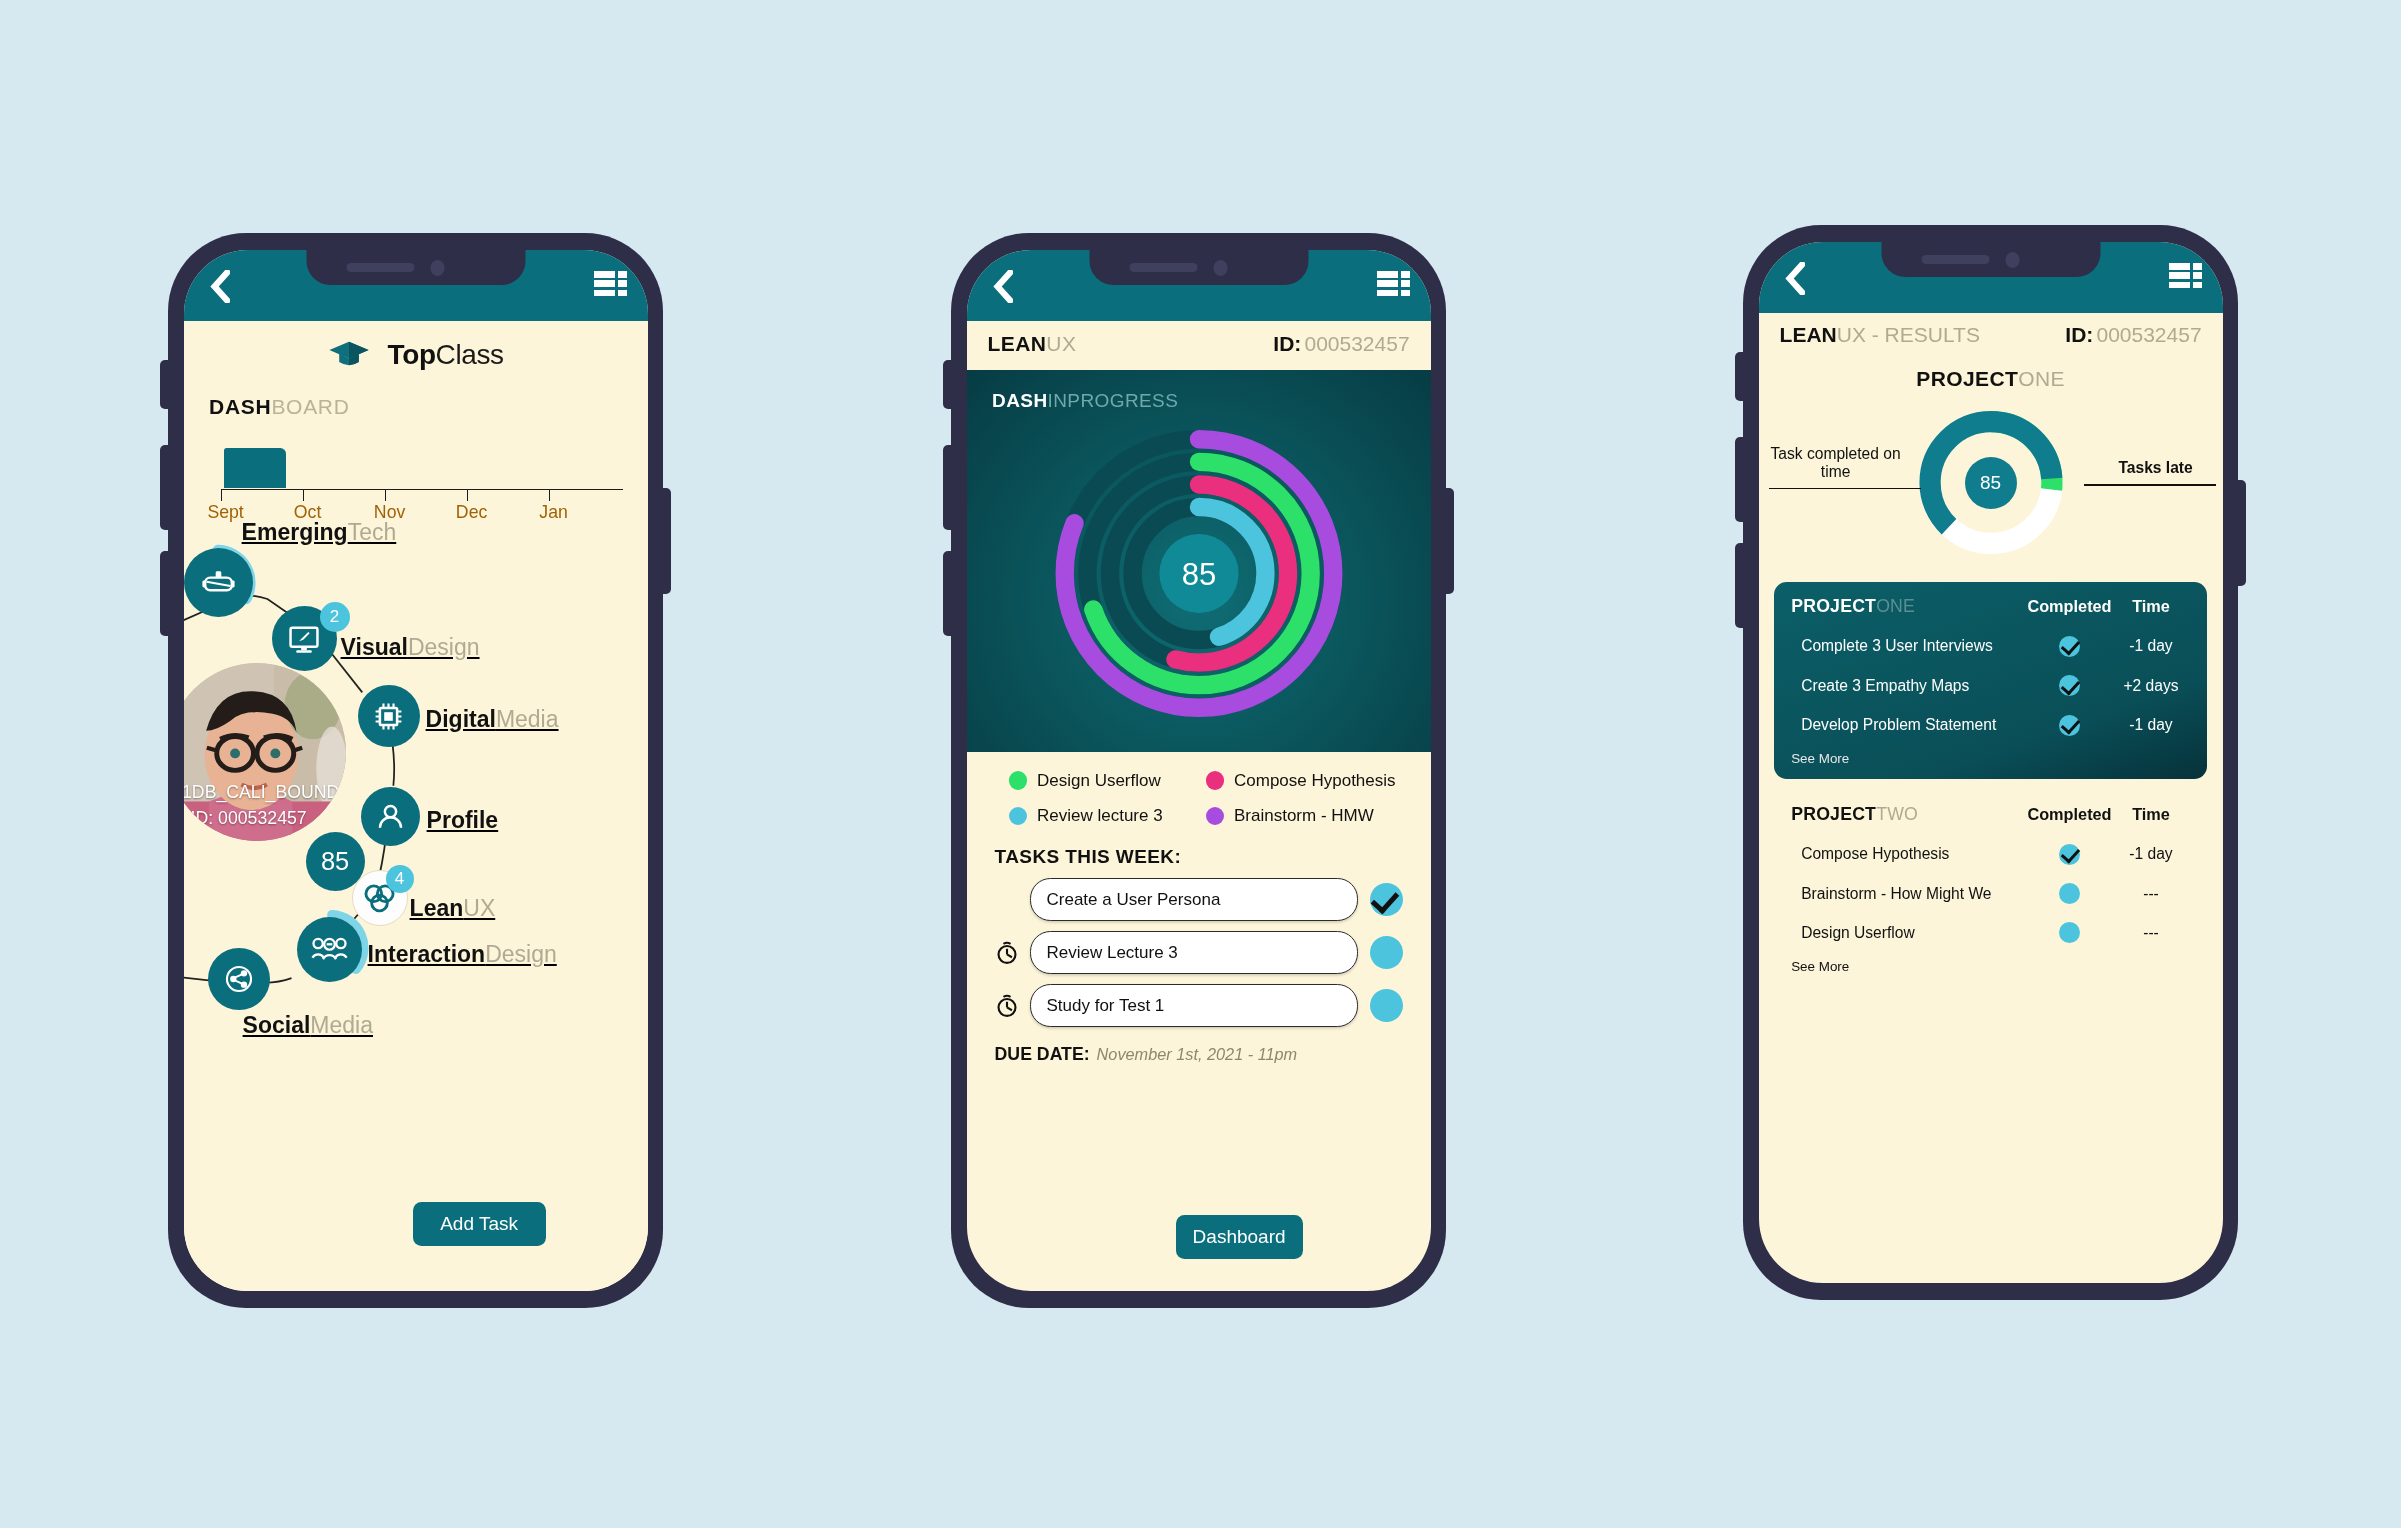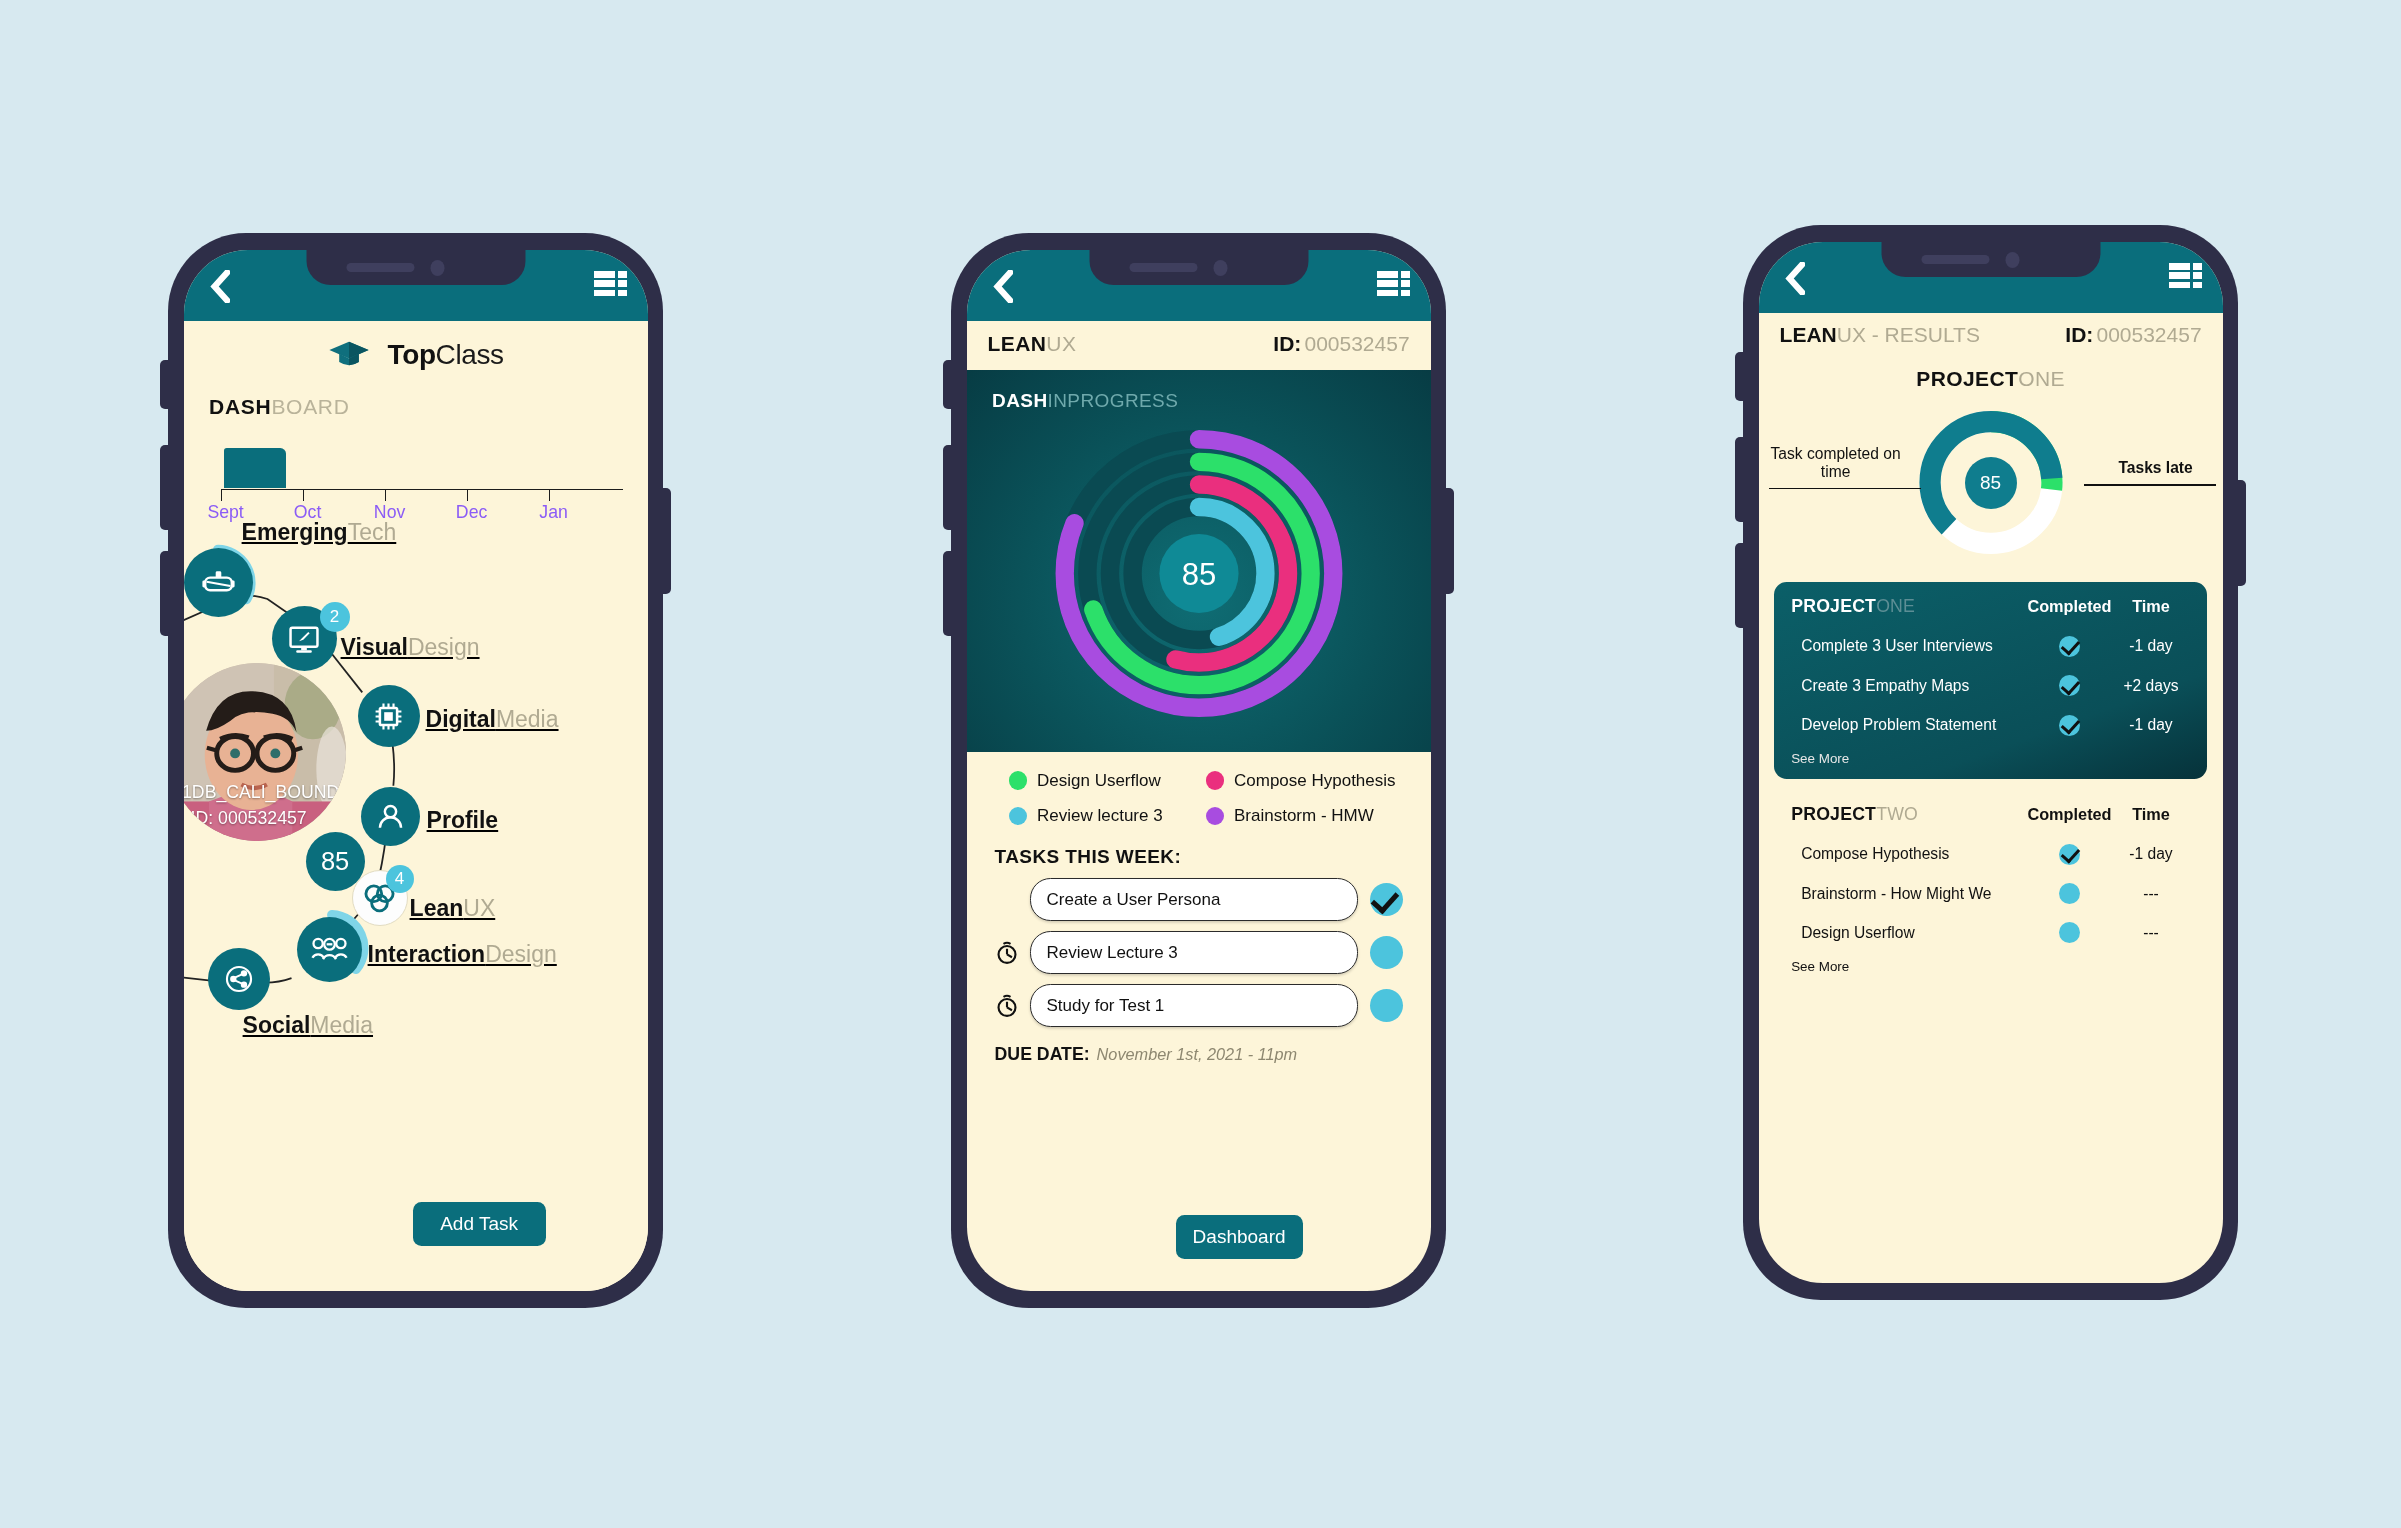--- a/index.html
+++ b/index.html
@@ -44,21 +44,21 @@
   .brand-text{font-size:28px;font-weight:700;color:#111;letter-spacing:-0.4px;}
   .brand-text .lt{font-weight:400;color:#1a1a1a;}
   .dash-title{margin:24px 0 0 25.5px;font-size:21px;letter-spacing:0.7px;}
   .dash-title b{font-weight:700;color:#111;}
   .dash-title span{font-weight:400;color:#b9b39a;}
 
   .timeline{position:relative;margin:24px 20px 0 20px;height:78px;}
   .tl-bar{position:absolute;left:20px;bottom:33px;width:62px;height:40px;background:#0a6e7c;border-radius:2.8px 5.7px 0 0;}
   .tl-axis{position:absolute;left:17px;right:4.2px;bottom:31px;height:1.4px;background:#1c1c1c;}
   .tl-tick{position:absolute;bottom:20px;width:1.4px;height:12.7px;background:#1c1c1c;}
-  .tl-lab{position:absolute;bottom:-1.4px;font-size:17.7px;color:#8b5cf6;transform:translateX(-50%);}
+  .tl-lab{position:absolute;bottom:-1.4px;font-size:17.7px;color:#a16207;transform:translateX(-50%);}
 
   .graph{position:relative;height:672px;margin-top:2.8px;}
   .node{position:absolute;border-radius:50%;background:#0a6e7c;display:flex;align-items:center;justify-content:center;cursor:pointer;}
   .node.white{background:#fdfdfd;border:1.4px solid #e2dcc2;}
   .node svg{display:block;}
   .badge{position:absolute;border-radius:50%;background:#4cc4dd;color:#fff;display:flex;align-items:center;justify-content:center;font-size:17px;}
   .nlabel{position:absolute;font-size:23px;white-space:nowrap;text-decoration:underline;}
   .nlabel b{font-weight:700;color:#111;}
   .nlabel span{font-weight:400;color:#b0aa92;}
   .avatar{position:absolute;border-radius:50%;overflow:hidden;background:#cdbfae;}

